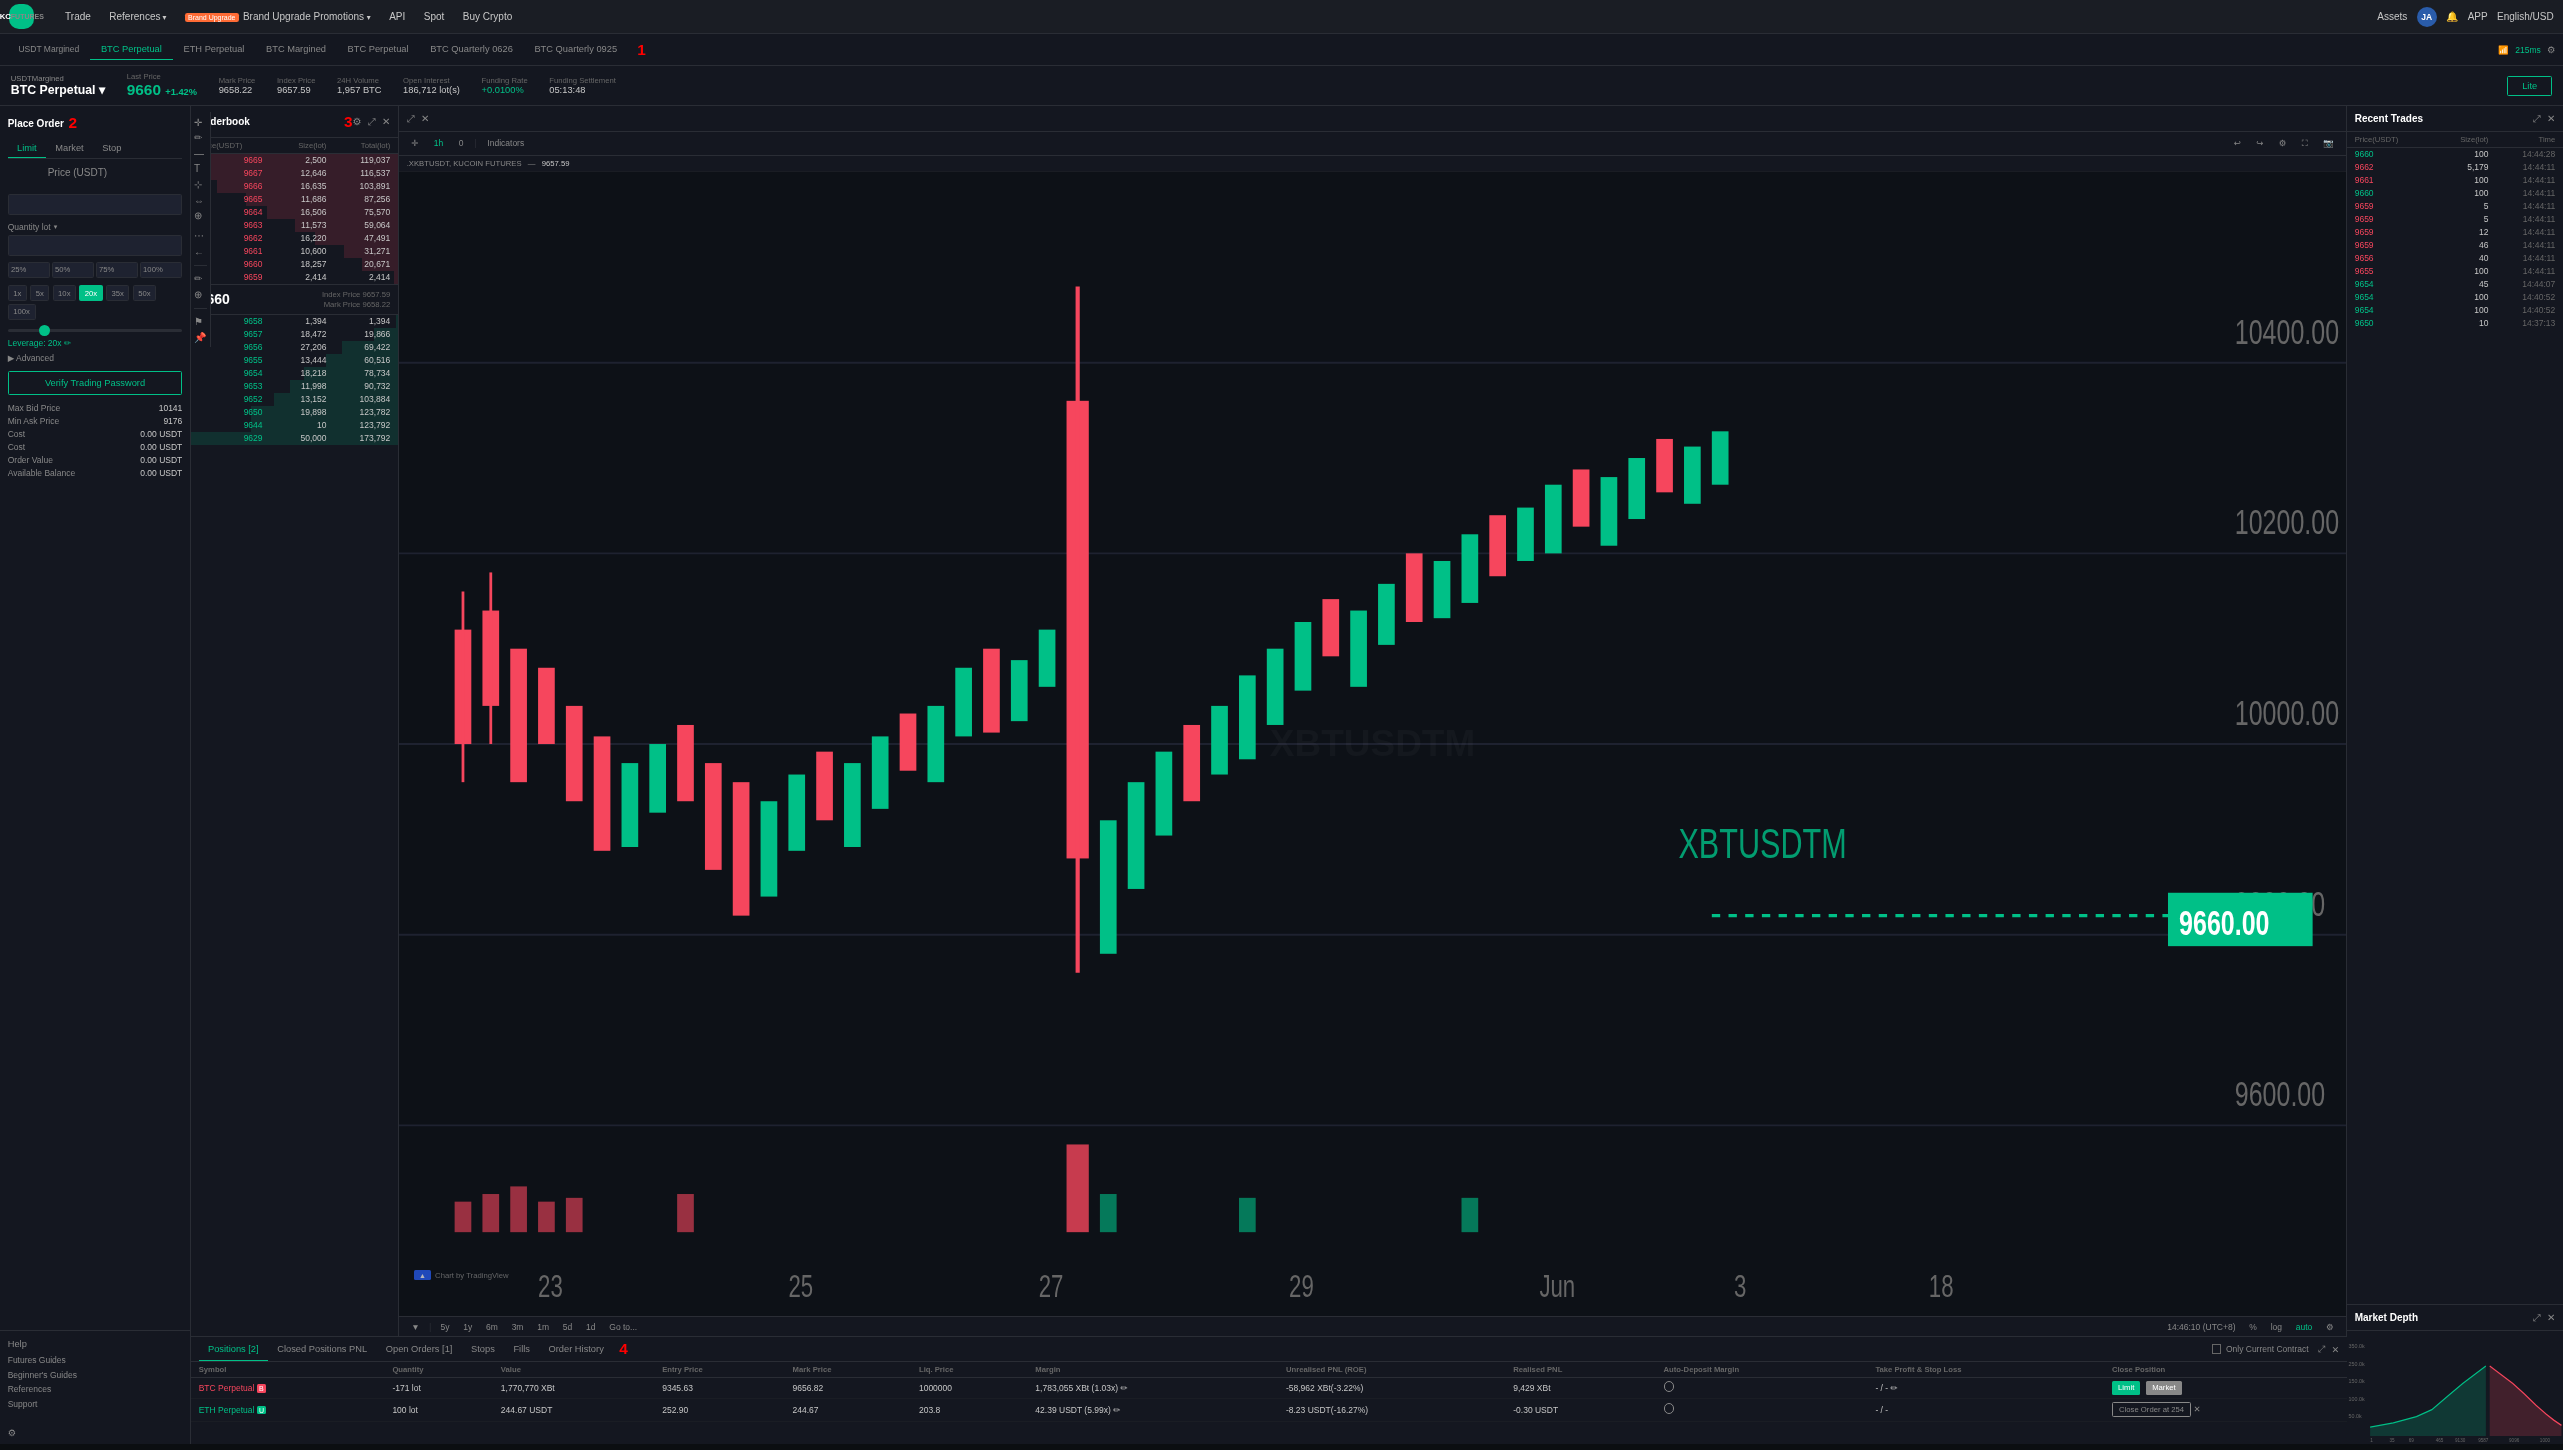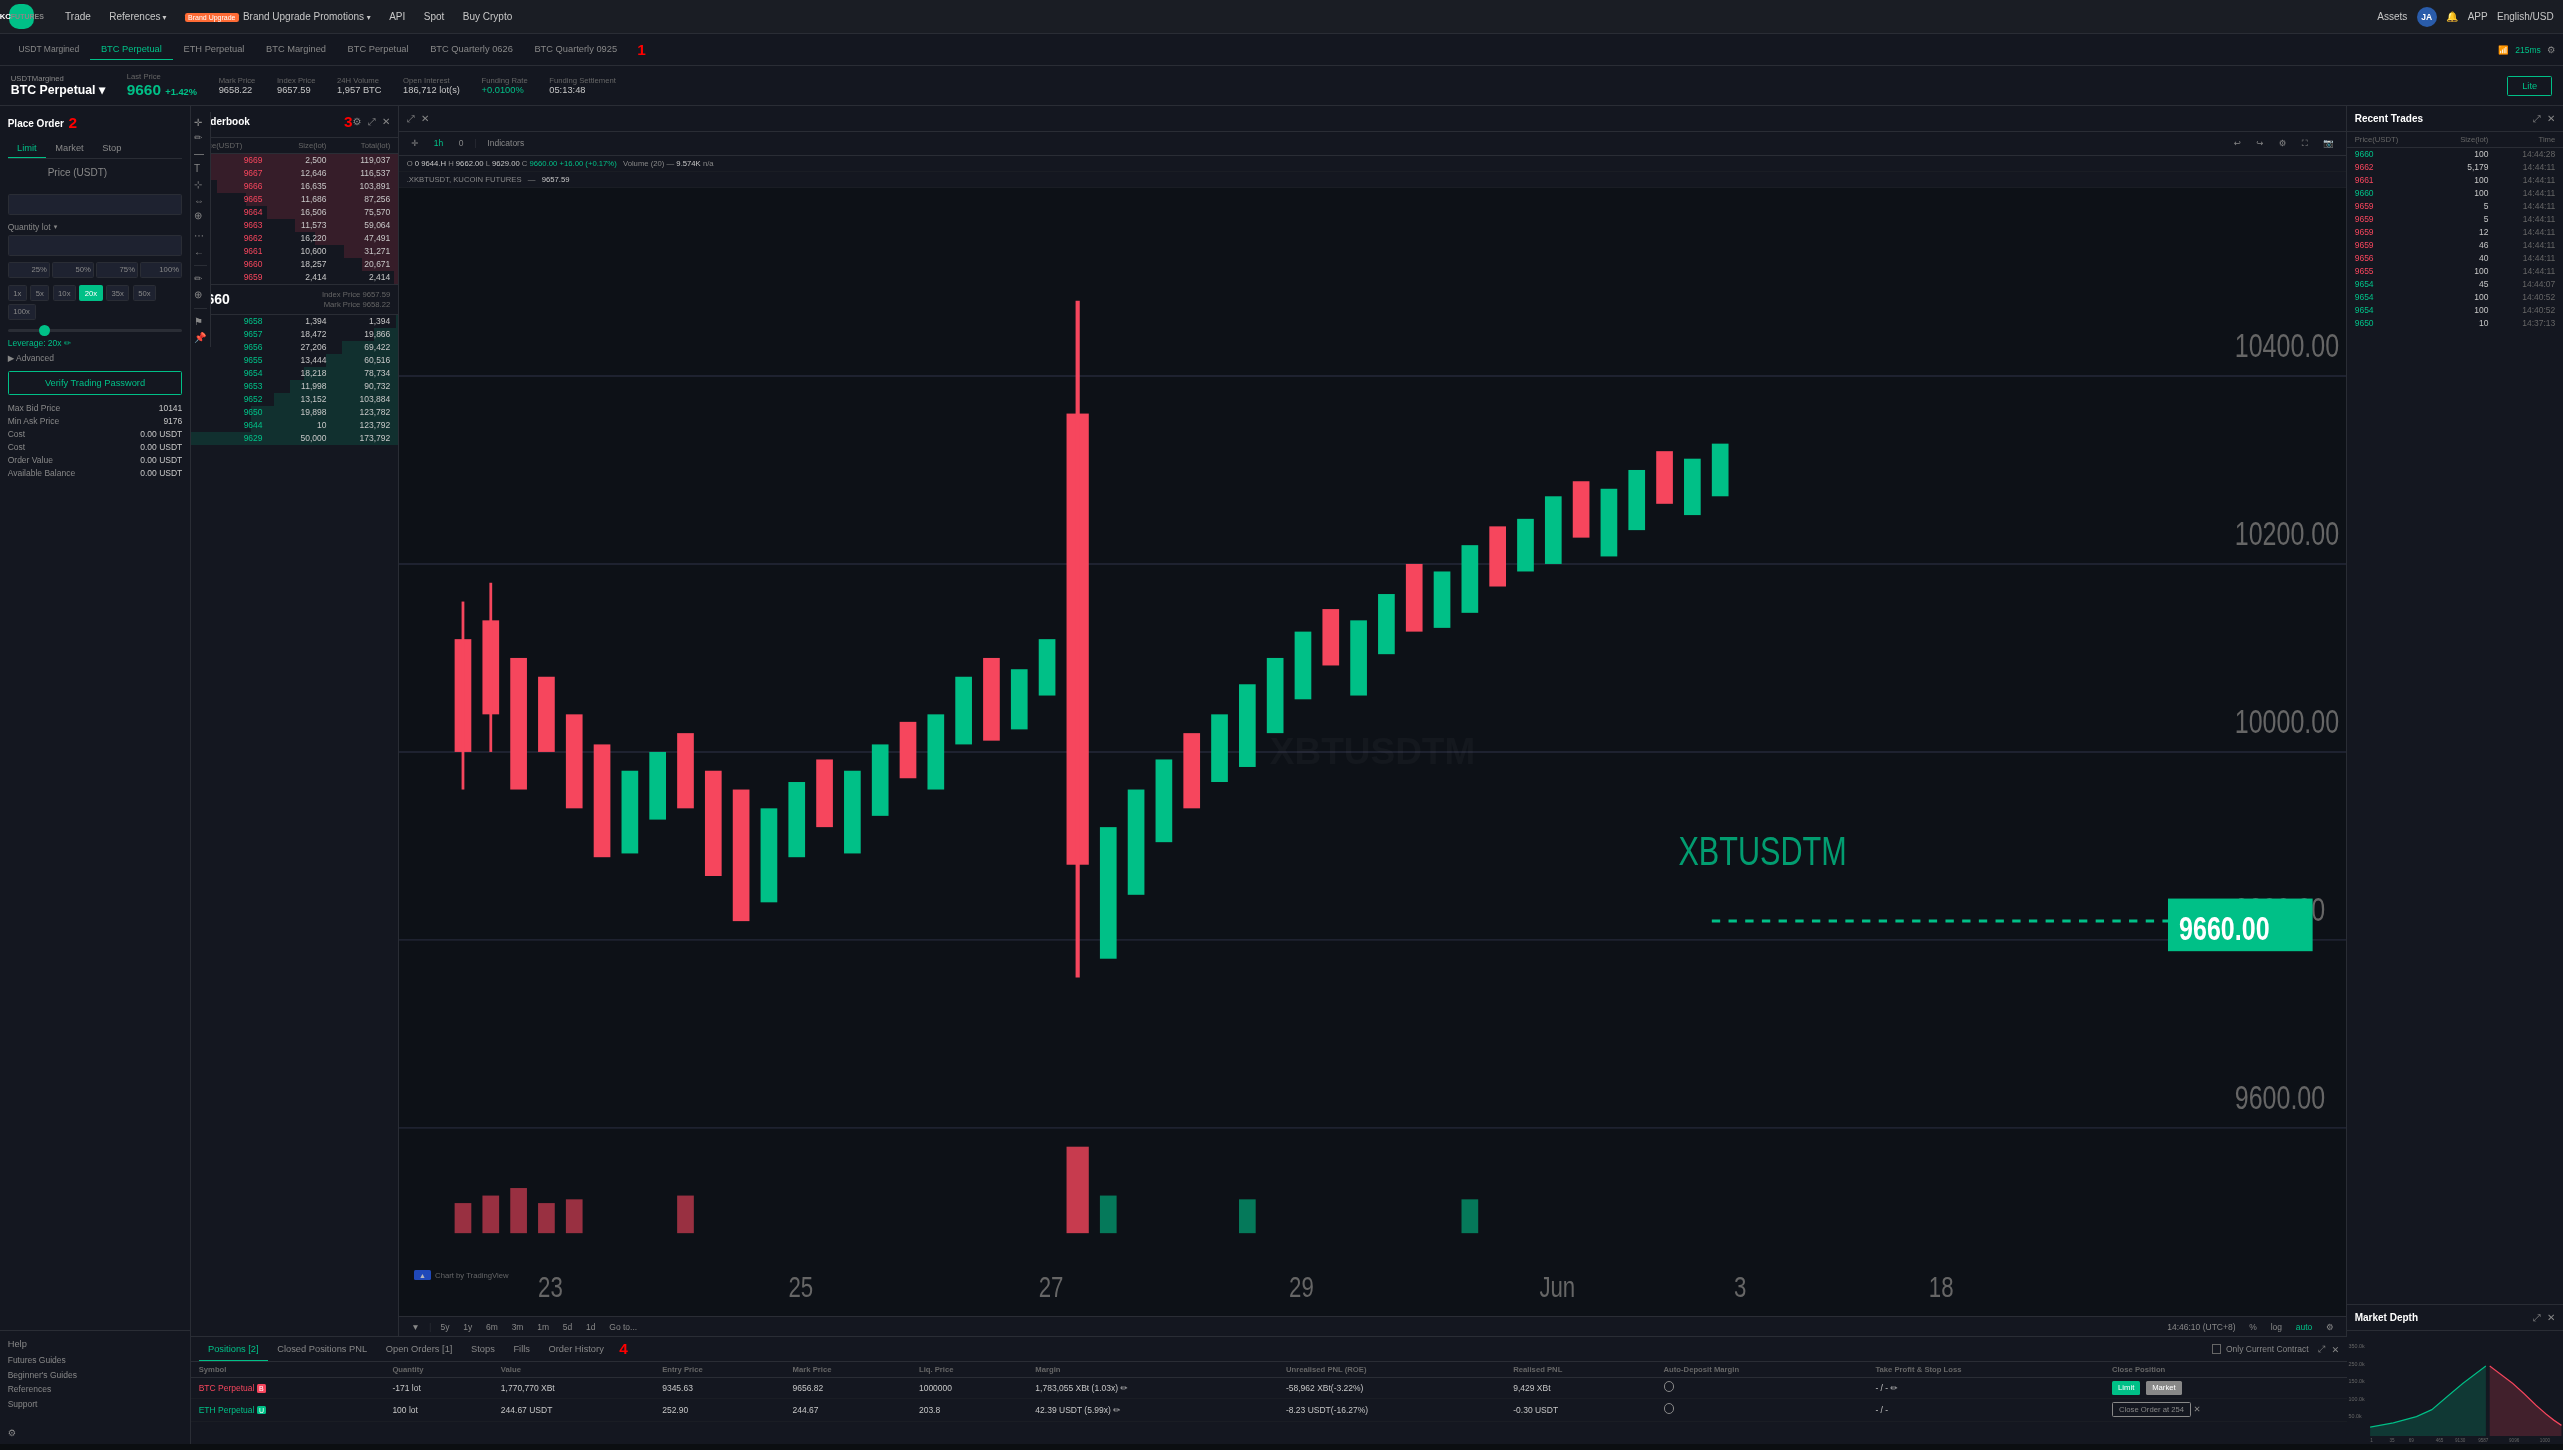--- a/index.html
+++ b/index.html
@@ -50,21 +50,21 @@
     .section-num { color: red; font-size: 15.4px; font-weight: bold; }
     .order-tabs { display: flex; border-bottom: 0.8px solid #2a2d35; margin-bottom: 7.7px; }
     .order-tab { padding: 4.6px 9.3px; cursor: pointer; color: #888; font-size: 9.3px; border-bottom: 1.5px solid transparent; }
     .order-tab.active { color: #00c087; border-bottom: 1.5px solid #00c087; }
     .form-label { color: #888; font-size: 10px; margin-bottom: 16px; padding-left: 40px; }
     .form-input { width: 100%; background: #1e2230; border: 0.8px solid #2a2d35; color: #c7c7c7; padding: 4.6px 6.2px; border-radius: 1.5px; font-size: 9.3px; margin-bottom: 6.2px; }
     .qty-row { display: flex; align-items: center; gap: 3.1px; margin-bottom: 3.1px; }
     .qty-label { color: #888; font-size: 8.5px; }
     .qty-arrow { color: #888; font-size: 7px; cursor: pointer; }
     .pct-btns { display: flex; gap: 1.5px; margin-bottom: 7.7px; }
-    .pct-btn { flex: 1; background: #1e2230; border: 0.8px solid #2a2d35; color: #888; padding: 2.3px; cursor: pointer; font-size: 7.7px; text-align: right; border-radius: 1.5px; }
+    .pct-btn { flex: 1; background: #1e2230; border: 0.8px solid #2a2d35; color: #888; padding: 2.3px; cursor: pointer; font-size: 7.7px; text-align: left; border-radius: 1.5px; }
     .leverage-row { display: flex; gap: 3.1px; margin-bottom: 4.6px; flex-wrap: wrap; }
     .lev-btn { background: #1e2230; border: 0.8px solid #2a2d35; color: #888; padding: 2.3px 4.6px; cursor: pointer; font-size: 7.7px; border-radius: 1.5px; }
     .lev-btn.active { background: #00c087; color: white; border-color: #00c087; }
     .leverage-slider { width: 100%; margin-bottom: 6.2px; }
     .lev-info { color: #00c087; font-size: 8.5px; margin-bottom: 4.6px; }
     .advanced-link { color: #888; font-size: 8.5px; cursor: pointer; margin-bottom: 7.7px; }
     .verify-btn { width: 100%; background: transparent; border: 0.8px solid #00c087; color: #00c087; padding: 6.2px; cursor: pointer; border-radius: 1.5px; font-size: 9.3px; margin-bottom: 7.7px; }
     .order-info { display: flex; justify-content: space-between; color: #888; font-size: 8.5px; margin-bottom: 3.1px; }
     .order-info span:last-child { color: #c7c7c7; }
     .help-section { padding: 7.7px; border-top: 0.8px solid #2a2d35; margin-top: auto; }
@@ -494,24 +494,20 @@
           <span class="chart-btn active">1h</span>
           <span class="chart-btn">0</span>
           <span class="chart-separator">|</span>
           <span class="chart-btn">Indicators</span>
           <div style="flex:1"></div>
           <span class="chart-btn">↩</span>
           <span class="chart-btn">↪</span>
           <span class="chart-btn">⚙</span>
           <span class="chart-btn">⛶</span>
           <span class="chart-btn">📷</span>
-        </div>
-        <div class="candle-info">
-          <span>O <span class="candle-val">0 9644.H</span> H <span class="candle-val">9662.00</span> L <span class="candle-val">9629.00</span> C <span class="candle-val candle-up">9660.00</span> <span class="candle-up">+16.00 (+0.17%)</span></span>
-          <span><span>Volume (20)</span> — <span class="candle-val">9.574K</span> <span>n/a</span></span>
         </div>
         <div class="candle-info">
           <span>.XKBTUSDT, KUCOIN FUTURES</span> — <span class="candle-val">9657.59</span>
         </div>
         <div class="chart-body">
           <div class="chart-watermark">XBTUSDTM</div>
           
           <svg class="chart-svg" viewBox="0 0 700 300" preserveAspectRatio="none" style="font-size:12px">
 
             <line x1="0" y1="50" x2="700" y2="50" stroke="#1e2230" stroke-width="0.5"></line>

